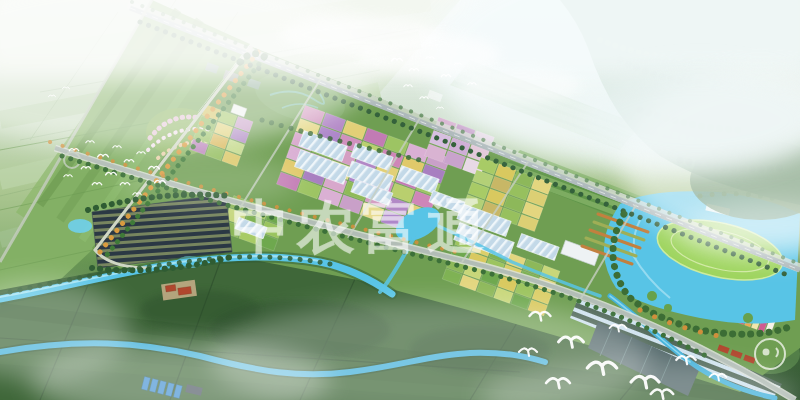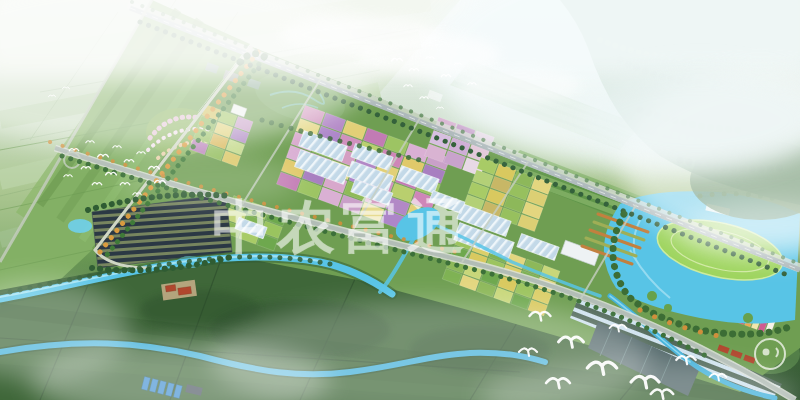--- a/index.html
+++ b/index.html
@@ -1,19 +1,19 @@
 <!DOCTYPE html>
 <html style="--watermark: rgba(255,255,255,0.55); --water: #58c4e6; --water_deep: #45b2da; --lawn: #9ed45e; --field_green: #7fae63; --field_dark: #3f6739; --flower_pink: #d49ec2; --flower_purple: #b288c6; --flower_yellow: #e2d077; --greenhouse_blue: #c3d9e8; --solar_dark: #2b3844; --highway_gray: #aeb9bb; --forest_green: #4a7f49; --autumn_orange: #cf8f3c; --roof_red: #b0472e; --shed_blue: #3e8ed0; --mist_white: #ffffff;"><head>
 <meta charset="utf-8">
 <style>
   html,body{margin:0;padding:0;background:#222;}
   .stage{position:relative;width:800px;height:400px;overflow:hidden;
          font-family:"DejaVu Sans","Liberation Sans",sans-serif;}
   .stage svg{position:absolute;left:0;top:0;width:800px;height:400px;display:block;}
-  .watermark{position:absolute;left:342px;top:228px;transform:translate(-50%,-50%);
+  .watermark{position:absolute;left:362px;top:228px;transform:translate(-50%,-50%);
     font-size:58px;font-weight:600;letter-spacing:7px;white-space:nowrap;
     color:var(--watermark,rgba(255,255,255,.55));opacity:.85;pointer-events:none;
     text-shadow:0 0 1px rgba(255,255,255,.35);}
 </style>
 </head>
 <body>
 
 <div class="stage">
 <svg viewBox="0 0 800 400">
   <defs>

